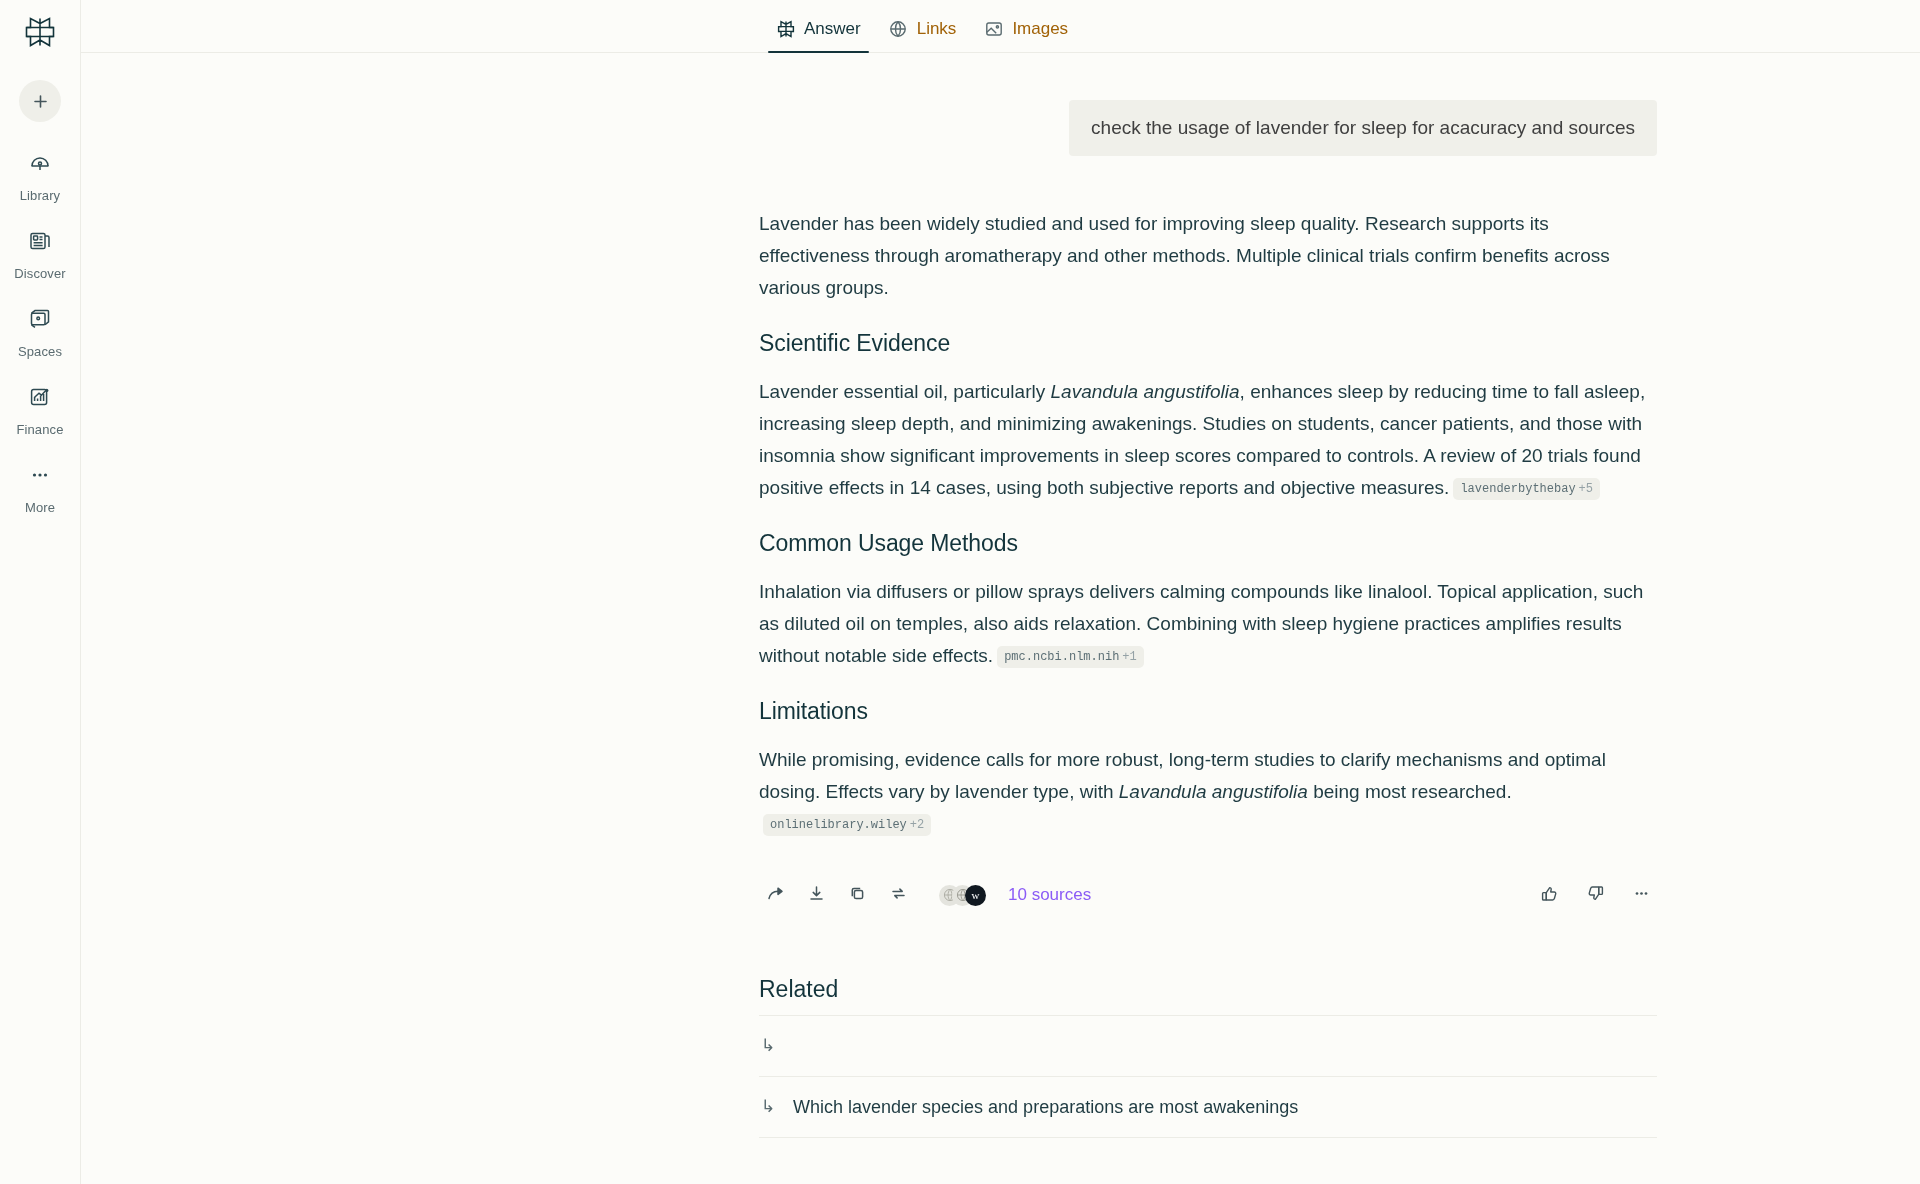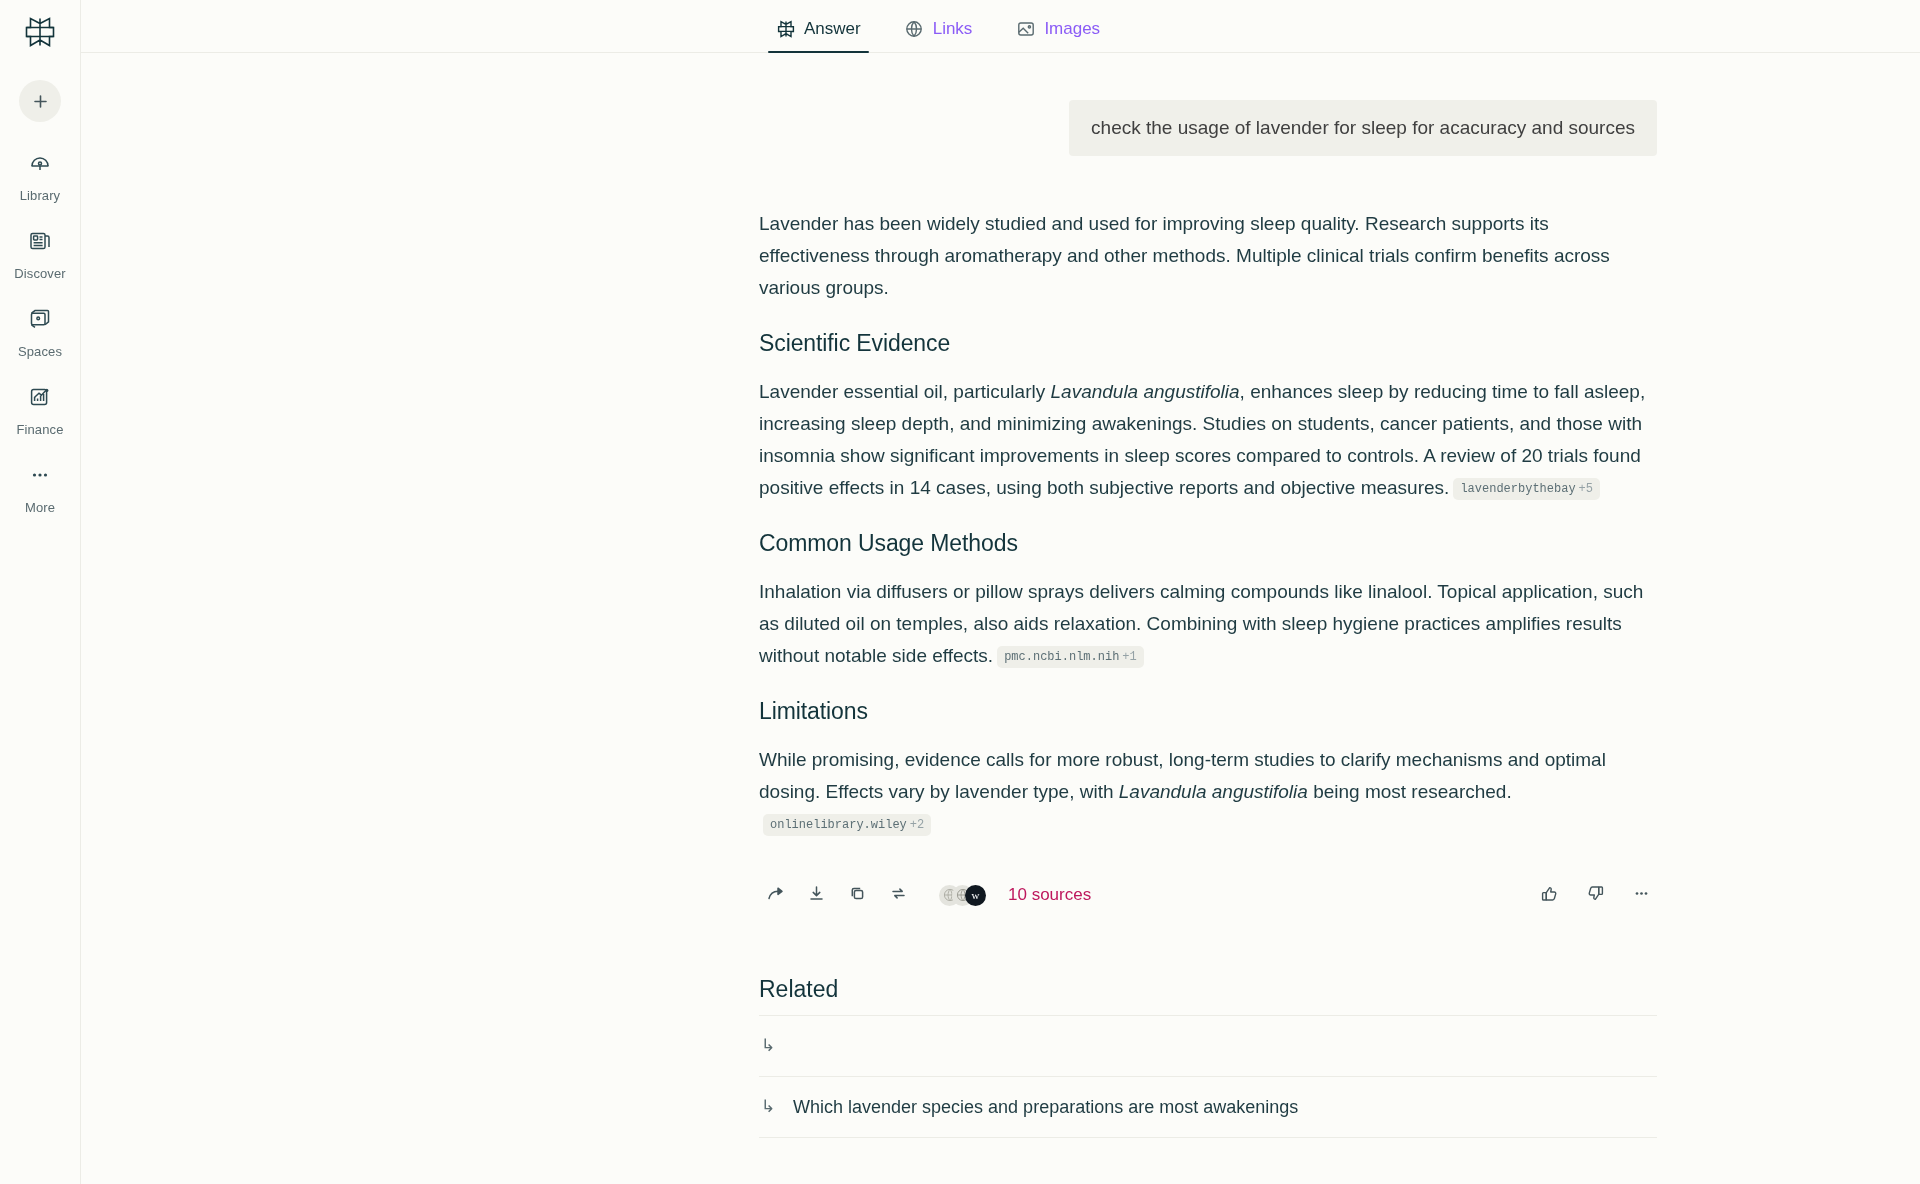--- a/index.html
+++ b/index.html
@@ -32,27 +32,27 @@
     gap: 12px; margin-bottom: 25px; cursor: pointer;
   }
   .nav-ico { width: 26px; height: 26px; display: flex; align-items: center; justify-content: center; }
   .nav-label { font-size: 13px; color: #5A6B70; line-height: 15px; letter-spacing: .1px; }
 
   
   .main { flex: 1; height: 1184px; display: flex; flex-direction: column; position: relative; }
 
   .tabbar {
     height: 53px; border-bottom: 1px solid #ECECE6;
-    display: flex; align-items: flex-end; padding-left: 681px; gap: 16px;
+    display: flex; align-items: flex-end; padding-left: 681px; gap: 0;
     background: #FCFCF9; flex: 0 0 53px;
   }
   .tab {
     display: flex; align-items: center; gap: 9px;
     padding: 0 14px 13px 14px; cursor: pointer;
-    font-size: 17px; color: #8b5cf6; position: relative;
+    font-size: 17px; color: #a16207; position: relative;
   }
   .tab .tlabel { line-height: 20px; }
   .tab.active { color: #13343B; font-weight: 400; }
   .tab.active::after {
     content: ""; position: absolute; left: 6px; right: 6px; bottom: -1px;
     height: 2px; background: #13343B; border-radius: 2px;
   }
   .tab-ico { width: 19px; height: 19px; display: flex; align-items: center; justify-content: center; }
 
   .scroll { flex: 1; overflow: hidden; position: relative; }
@@ -98,21 +98,21 @@
   }
   .avatars { display: flex; align-items: center; }
   .av {
     width: 21px; height: 21px; border-radius: 50%;
     display: flex; align-items: center; justify-content: center;
     margin-right: -8px; overflow: hidden;
   }
   .av.g { background: #E4E4DE; }
   .av.dark { background: #101820; color: #fff; font-size: 11px;
              font-family: "Liberation Serif", serif; margin-right: 0; }
-  .sources-label { font-size: 17px; color: #be185d; margin-left: 12px; }
+  .sources-label { font-size: 17px; color: #8b5cf6; margin-left: 12px; }
 
   
   .related { margin-top: 64px; }
   .related h3 {
     font-size: 23px; font-weight: 400; color: #13343B; margin-bottom: 12px;
   }
   .rel-item {
     display: flex; align-items: center; gap: 18px;
     border-top: 1px solid #ECECE6; padding: 18px 2px; cursor: pointer;
     font-size: 18px; color: #1F3B42; line-height: 24px;

